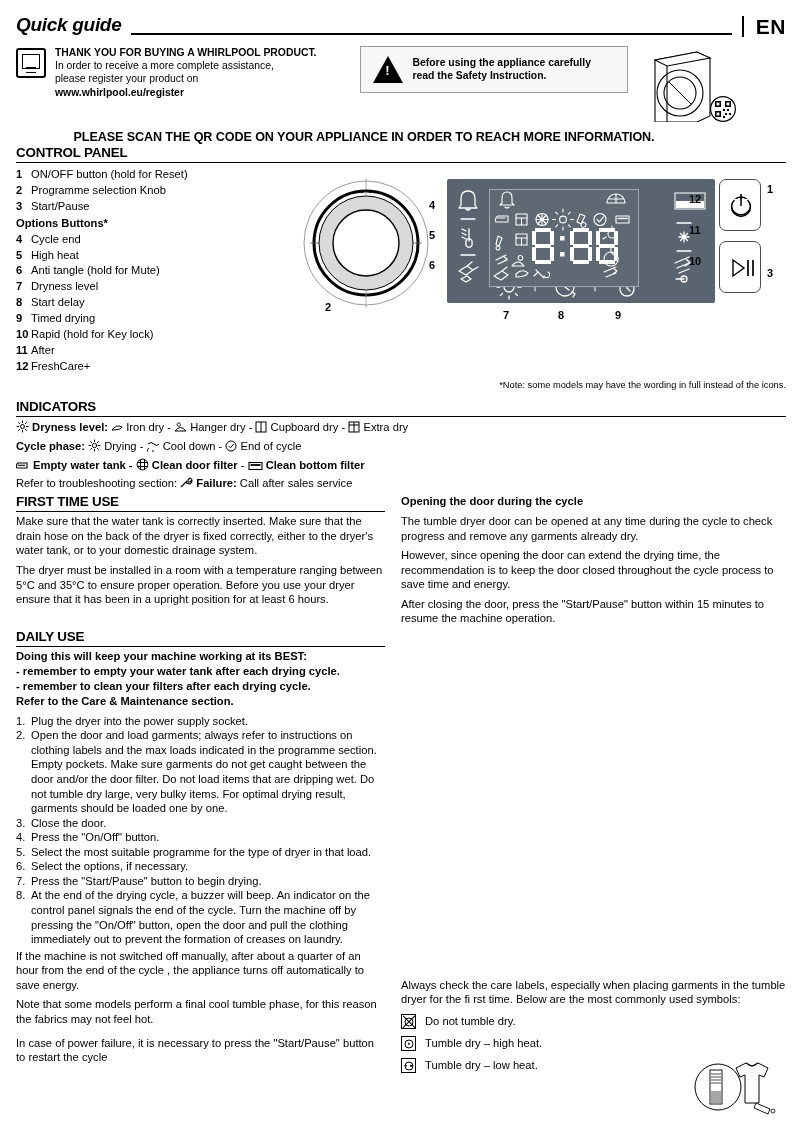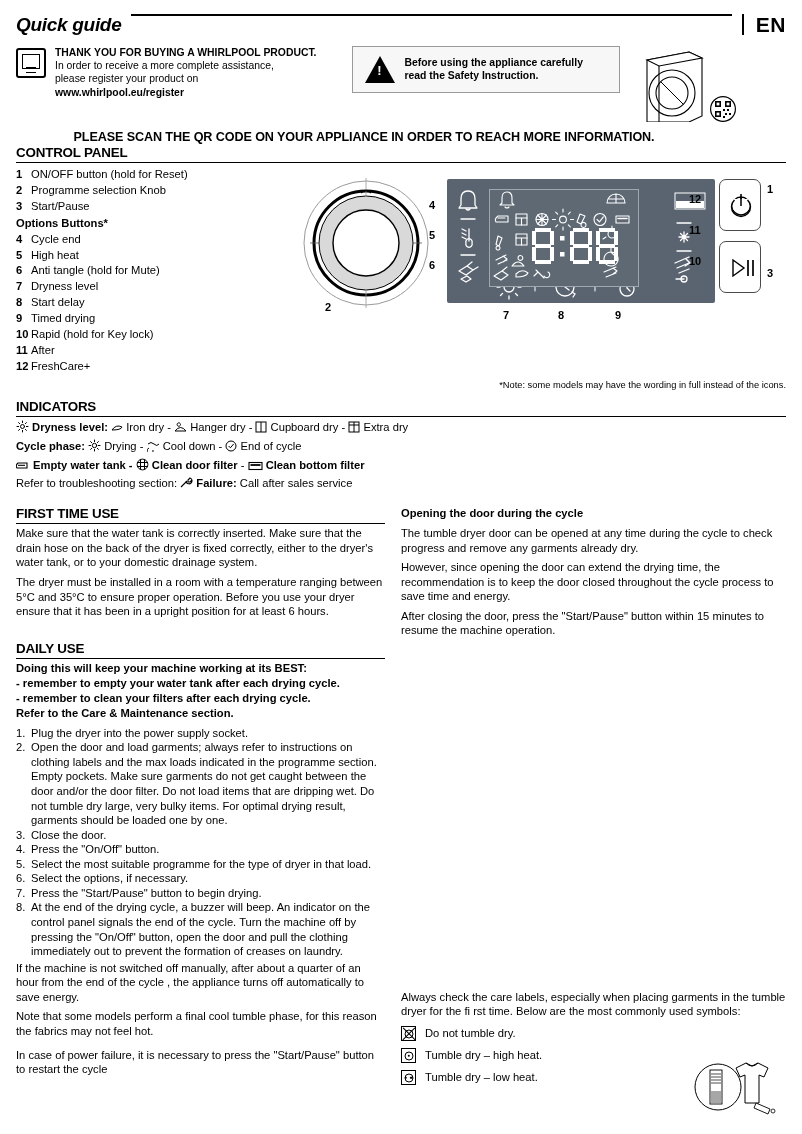--- a/index.html
+++ b/index.html
@@ -7,34 +7,34 @@
   body {
     width: 802px; height: 1134px;
     background:#fff; color:#000;
     font-family:"Liberation Sans", sans-serif;
     font-size:11px; line-height:1.2;
     position:relative; overflow:hidden;
   }
   .page { position:relative; width:802px; height:1134px; padding:14px 16px; }
 
   
-  .hdr { display:flex; align-items:flex-start; gap:0; }
+  .hdr { display:flex; align-items:flex-end; gap:0; }
   .hdr-title { font-size:19px; font-weight:bold; font-style:italic; letter-spacing:-.3px; white-space:nowrap; }
   .hdr-rule { flex:1; height:0; border-top:2px solid #000; margin:0 10px 2px 10px; }
   .hdr-lang { font-size:21px; font-weight:bold; letter-spacing:0.5px; padding-left:12px; border-left:2px solid #000; line-height:1; }
 
   .intro { display:flex; align-items:flex-start; margin-top:9px; gap:9px; }
   .pc-icon { width:30px; height:30px; border:2.4px solid #000; border-radius:3px; position:relative; flex:none; margin-top:2px; }
   .pc-icon::before { content:""; position:absolute; left:4px; top:4px; right:4px; height:13px; border:1.6px solid #000; }
   .pc-icon::after { content:""; position:absolute; left:8px; bottom:3px; right:8px; height:4px; border-top:1.6px solid #000; border-bottom:1.6px solid #000; }
   .thanks { font-size:10.4px; line-height:1.28; }
   .thanks .b { font-weight:bold; }
 
   .warnbox { border:1.2px solid #9a9a9a; background:#f7f7f7; display:flex; align-items:center; gap:10px;
-             padding:9px 12px; width:268px; margin-left:26px; flex:none; }
+             padding:9px 12px; width:268px; margin-left:34px; flex:none; }
   .warn-tri { width:0;height:0;border-left:15px solid transparent;border-right:15px solid transparent;
               border-bottom:27px solid #000; position:relative; flex:none;}
   .warn-tri::after { content:"!"; position:absolute; left:-3px; top:8px; width:6px; text-align:center;
                      color:#f7f7f7; font-size:13px; font-weight:bold; line-height:1; }
   .warn-txt { font-size:10.4px; font-weight:bold; line-height:1.3; }
 
   .dryer-img { width:66px; height:76px; flex:none; margin-left:10px; position:relative; }
   .dryer-img svg { display:block; }
 
   .scanline { text-align:center; font-size:12.6px; font-weight:bold; margin-top:8px; padding-right:74px; letter-spacing:-.1px; }
@@ -67,21 +67,21 @@
 
   .footnote { text-align:right; font-size:9.3px; margin-top:5px; }
 
   
   .ind { margin-top:8px; }
   .ind-line { font-size:11.2px; line-height:1.5; white-space:nowrap; }
   .ind-line .b { font-weight:bold; }
   .ico { display:inline-block; vertical-align:-2px; }
 
   
-  .cols { display:flex; margin-top:12px; gap:16px; }
+  .cols { display:flex; gap:16px; }
   .col-l { width:370px; }
   .col-r { width:386px; }
   p.t { font-size:11.2px; line-height:1.3; margin:0 0 5px 0; }
   .sub-b { font-size:11.2px; font-weight:bold; line-height:1.32; margin:0 0 5px 0; }
   ol.steps { margin:0; padding:0; list-style:none; font-size:11.2px; line-height:1.3; }
   ol.steps li { display:flex; margin-bottom:0px; }
   ol.steps .n { width:15px; flex:none; }
   .bold-block { font-size:11.2px; font-weight:bold; line-height:1.34; margin-bottom:5px; }
 
   .care-item { display:flex; align-items:center; gap:9px; margin-top:7px; font-size:11.2px; }

